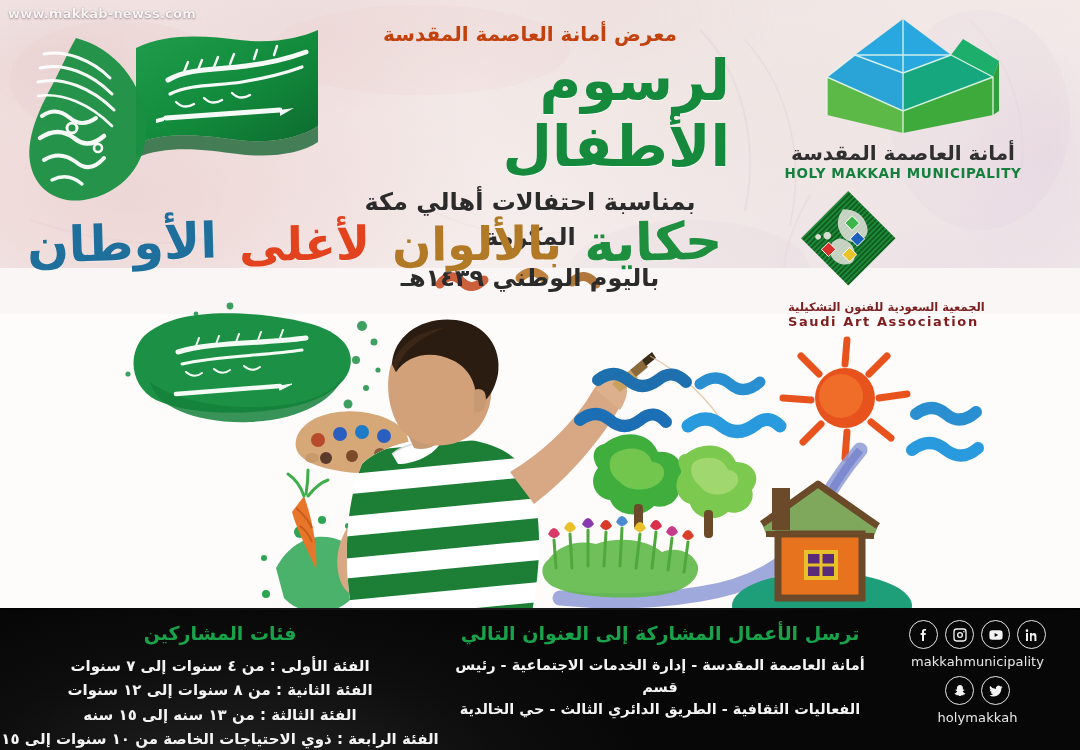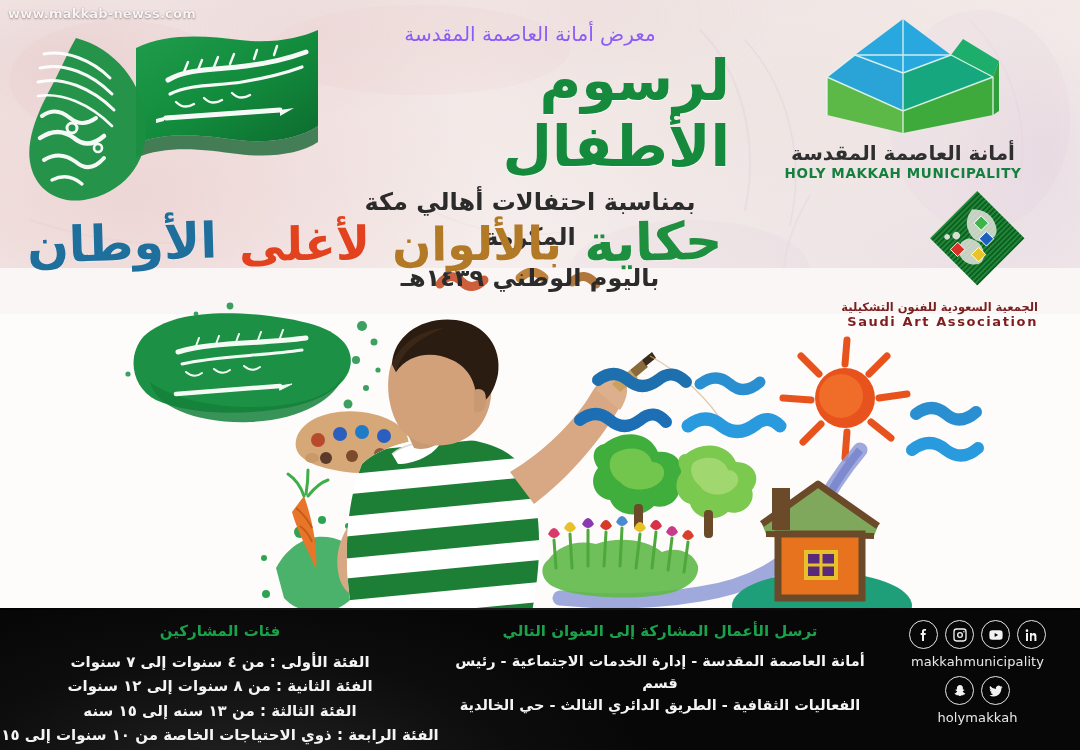--- a/index.html
+++ b/index.html
@@ -58,21 +58,21 @@
   
   .flag-group { position: absolute; left: 18px; top: 18px; width: 310px; height: 195px; z-index: 20; }
 
   
   .header-text {
     position: absolute; left: 330px; top: 22px; width: 400px;
     text-align: center; z-index: 25;
     direction: rtl;
   }
   .hdr-line1 {
-    font-size: 20px; font-weight: 400; color: #8b5cf6;
+    font-size: 20px; font-weight: 700; color: #c2410c;
     letter-spacing: -.2px; line-height: 1.2;
   }
   .hdr-main {
     font-size: 57px; font-weight: 700; color: #168a3c;
     line-height: 1.15; margin-top: 2px;
     text-shadow: 0 1px 0 rgba(255,255,255,.7);
     text-align: right;
   }
   .hdr-line3 {
     font-size: 24px; font-weight: 700; color: #2b2b2b;
@@ -87,21 +87,21 @@
   .logo-makkah .mark { height: 120px; }
   .logo-makkah .ar {
     font-size: 20px; font-weight: 700; color: #2f2f2f; margin-top: 2px; letter-spacing: -.3px;
   }
   .logo-makkah .en {
     font-size: 13.5px; font-weight: 700; color: #15803d; letter-spacing: .6px; direction: ltr;
   }
 
   .logo-saa {
     position: absolute; right: 42px; top: 190px;
-    width: 250px; text-align: right; z-index: 25;
+    width: 250px; text-align: left; z-index: 25;
   }
   .logo-saa .mark { height: 102px; }
   .logo-saa .ar { font-size: 11.5px; font-weight: 700; color: #7a1f20; margin-top: 4px; }
   .logo-saa .en { font-size: 13px; font-weight: 700; color: #7f1d1d; letter-spacing: 1.6px; direction: ltr; }
 
   
   .headline {
     position: absolute; left: 0; top: 212px; width: 1080px;
     z-index: 30; text-align: center; direction: rtl;
     padding-right: 330px;
@@ -139,21 +139,21 @@
     border: 1.6px solid #e6e6e6; display: flex; align-items: center; justify-content: center;
     color: #f2f2f2;
   }
   .soc svg { width: 16px; height: 16px; fill: #f2f2f2; }
   .soc-label { font-size: 13px; color: #e8e8e8; margin-top: 5px; direction: ltr; letter-spacing: .1px; }
 
   .f-address { right: 205px; width: 430px; text-align: center; padding-top: 14px; }
   .f-cats { right: 640px; width: 440px; text-align: center; padding-top: 14px; }
 
   .f-head {
-    font-size: 15px; font-weight: 700; color: #19a24a; margin-bottom: 10px; letter-spacing: -.2px;
+    font-size: 19px; font-weight: 700; color: #19a24a; margin-bottom: 10px; letter-spacing: -.2px;
   }
   .f-line { font-size: 14.5px; line-height: 1.52; color: #f4f4f4; font-weight: 700; letter-spacing: -.2px; }
   .f-cats .f-line { font-size: 15px; line-height: 1.62; }
 </style>
 </head>
 <body>
 
 <div id="poster">
 
   <div class="bg-base"></div>

